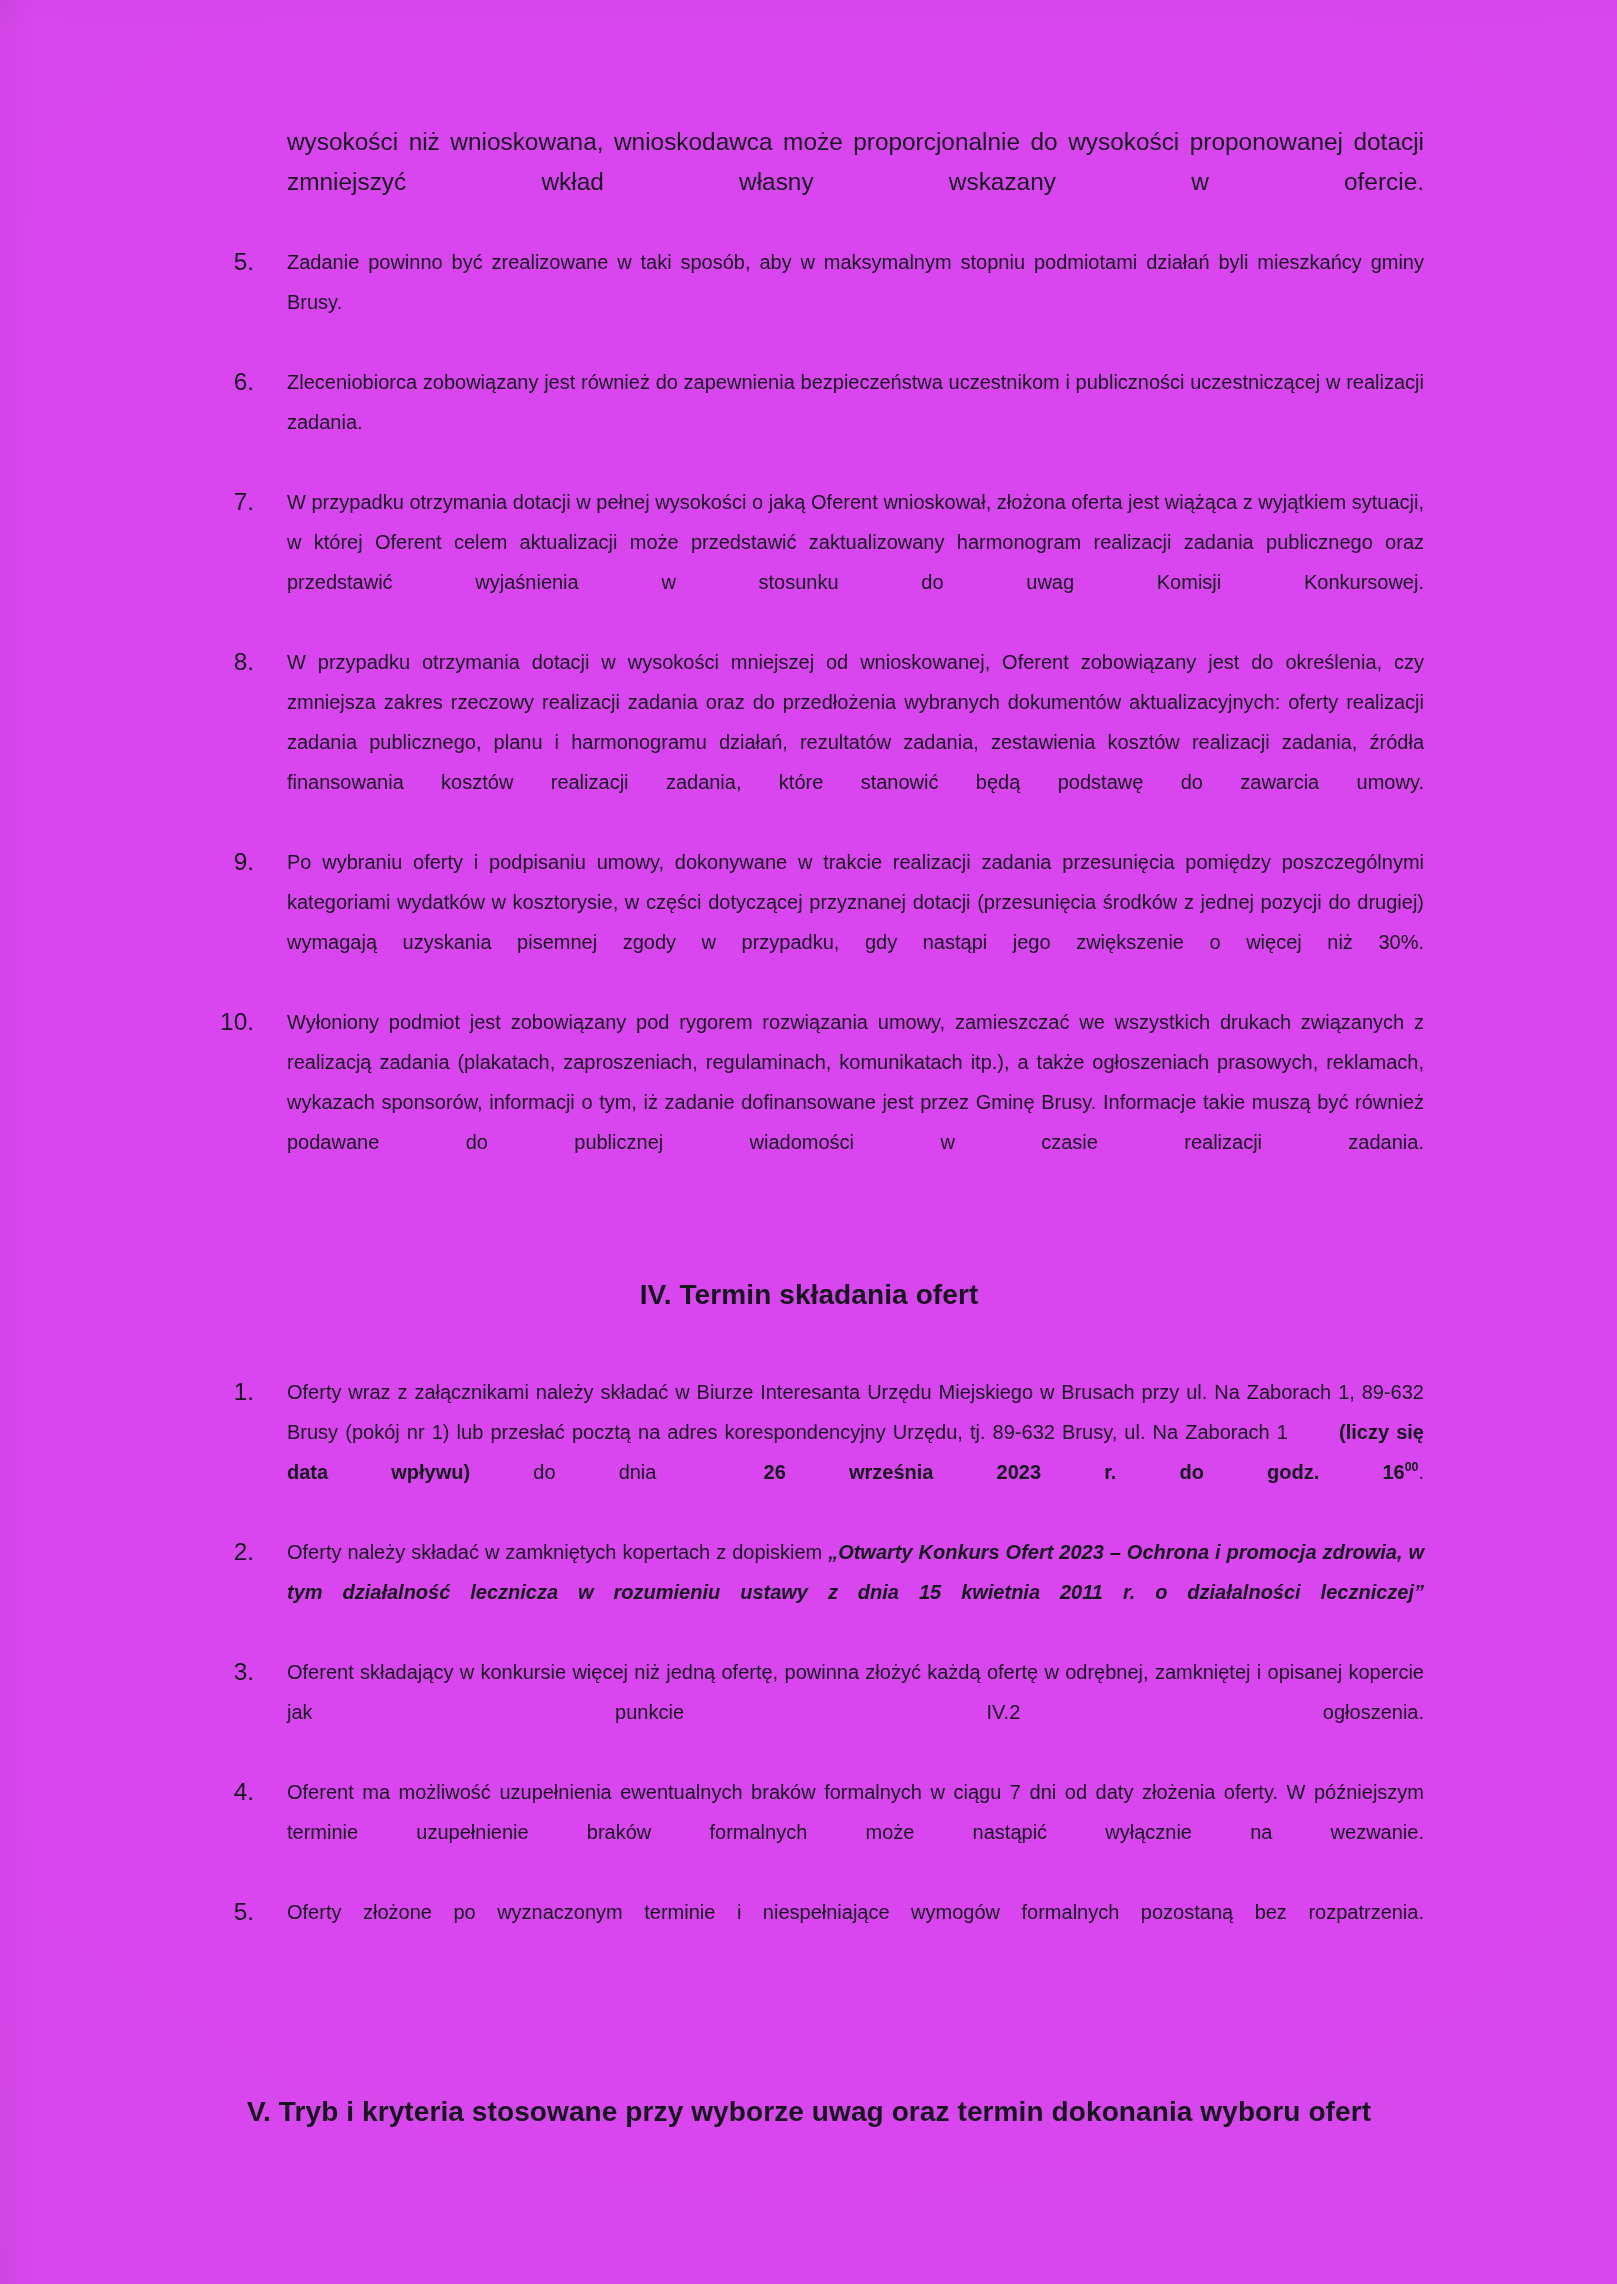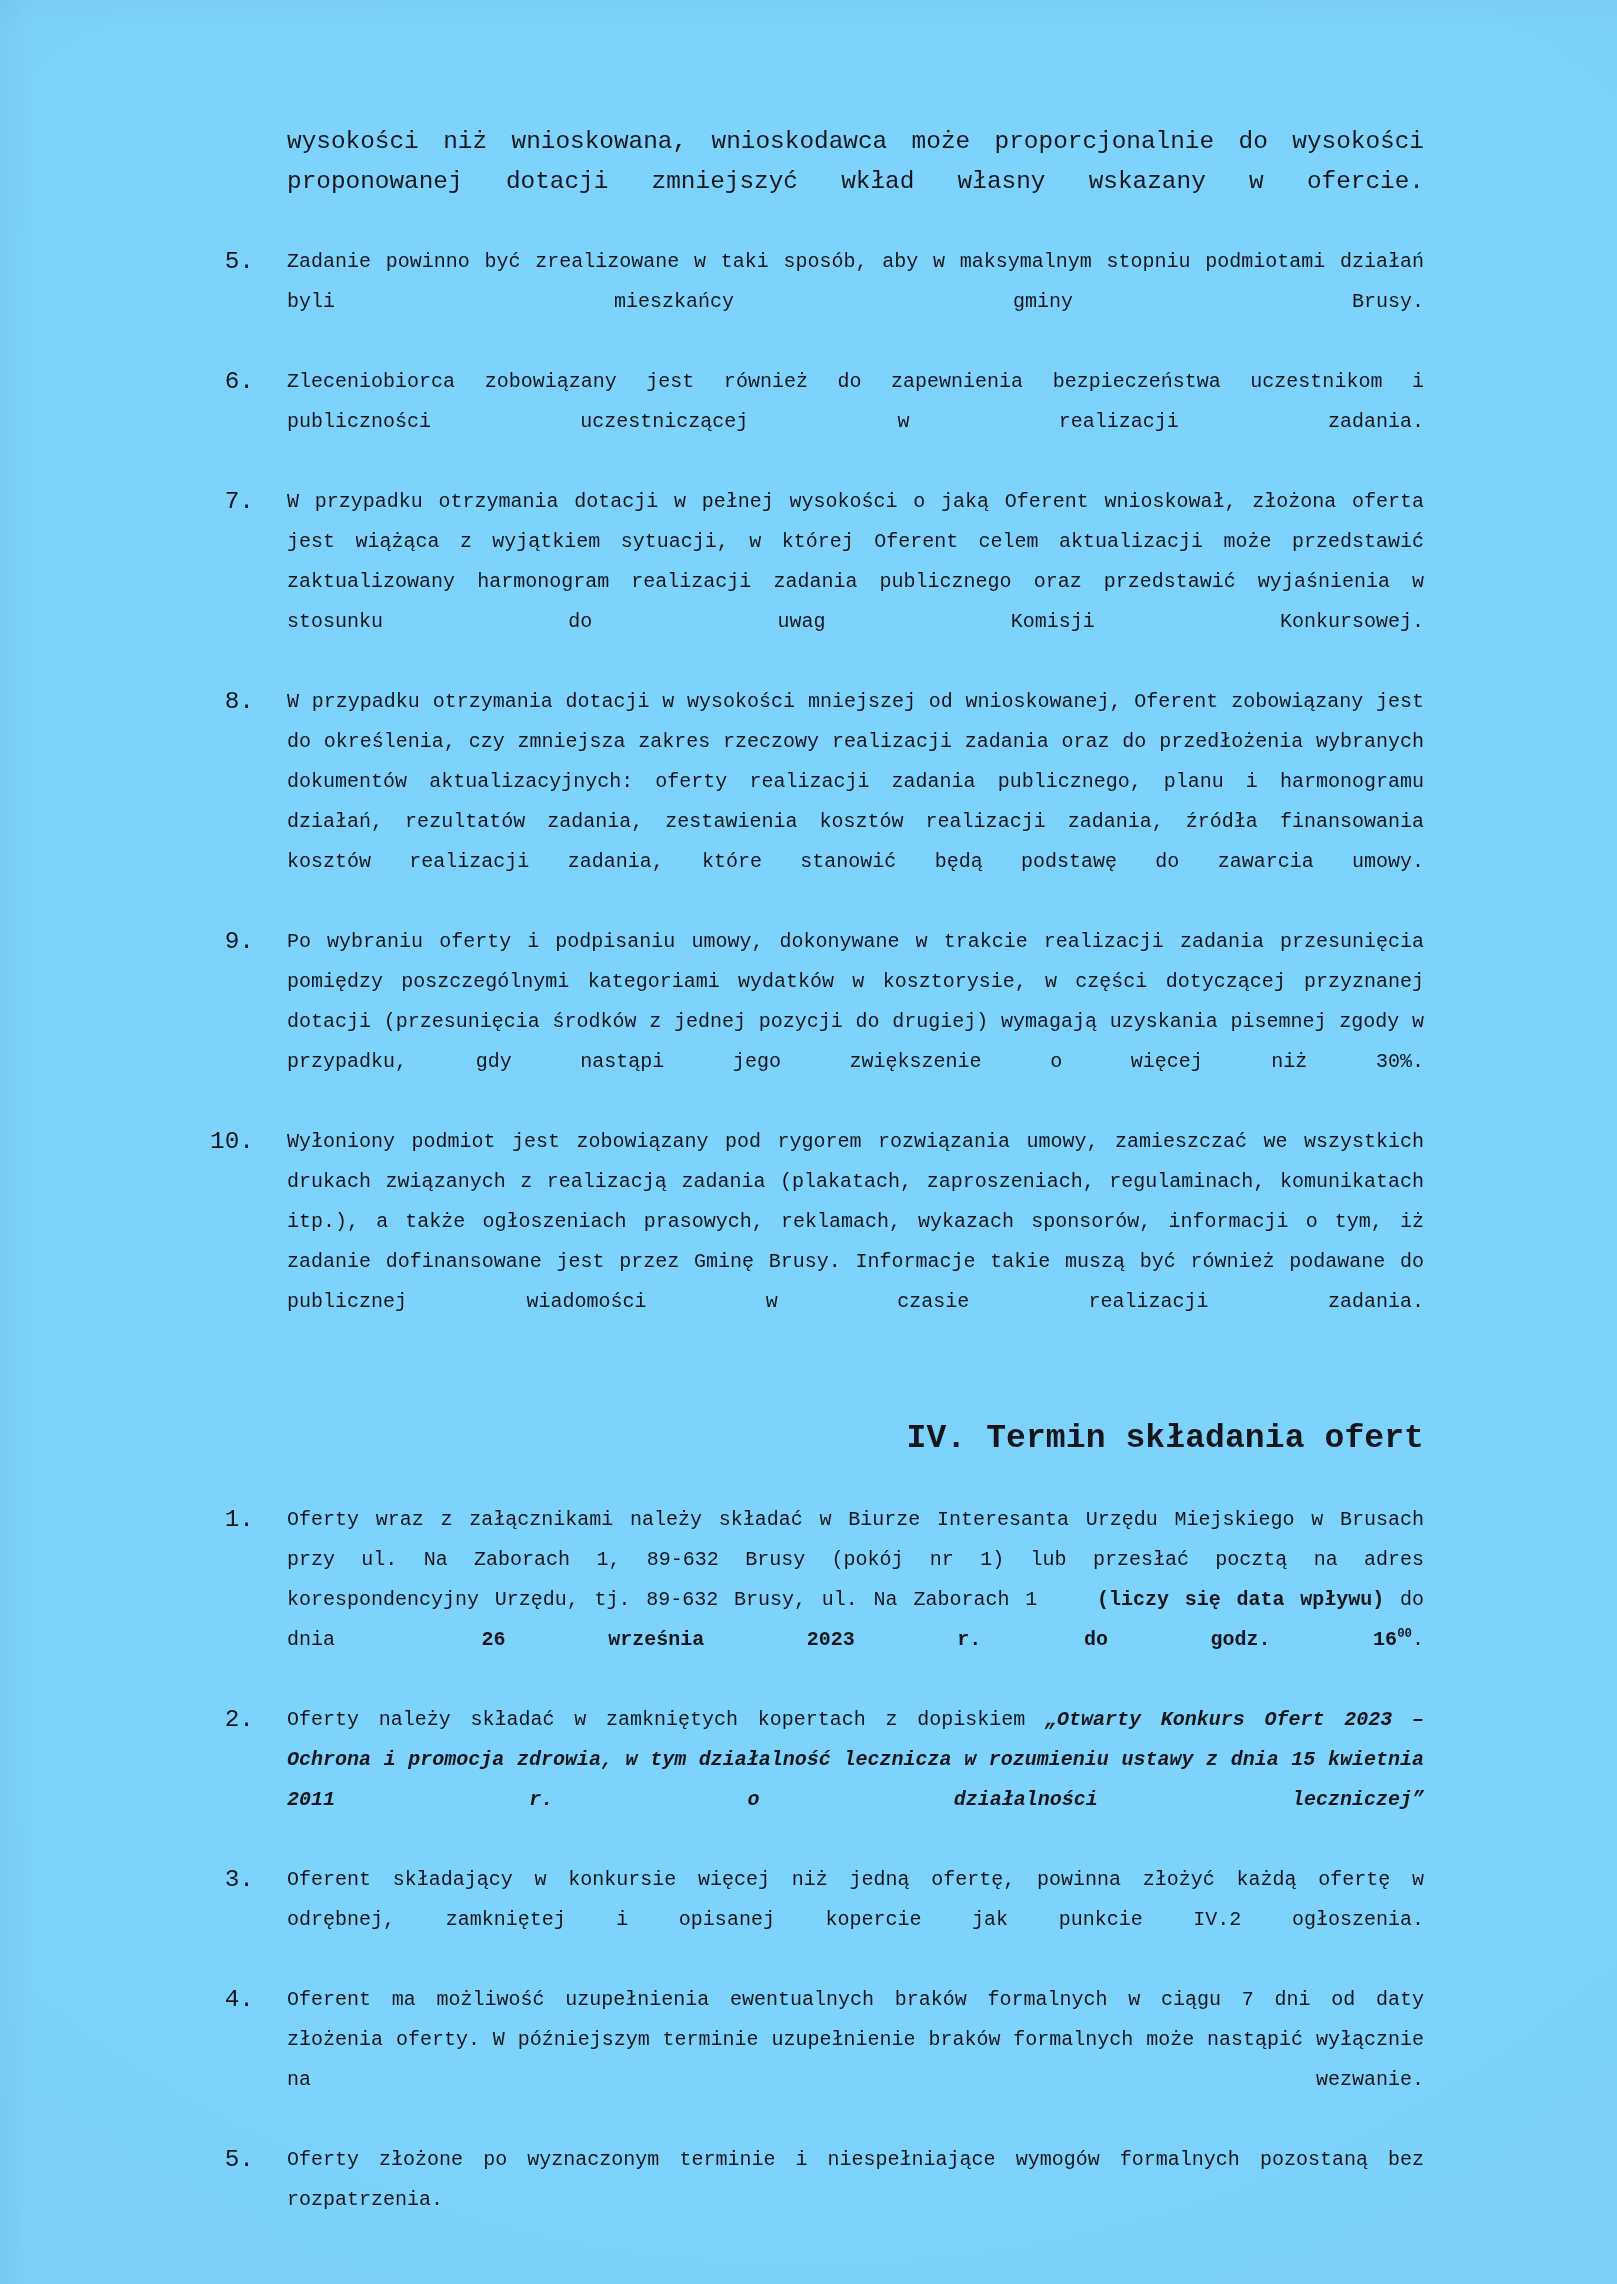--- a/index.html
+++ b/index.html
@@ -5,24 +5,24 @@
 <style>
   html, body {
     margin: 0;
     padding: 0;
     background: #ffffff;
   }
   .page {
     position: relative;
     width: 1617px;
     height: 2284px;
-    background: #7dd3fc;
+    background: #d946ef;
     box-sizing: border-box;
     overflow: hidden;
-    font-family: Liberation Mono, monospace;
+    font-family: Liberation Sans, sans-serif;
     color: #14161c;
   }
   
   .page::before {
     content: "";
     position: absolute;
     inset: 0;
     pointer-events: none;
     background:
       linear-gradient(90deg, rgba(0,0,0,0.035) 0px, rgba(0,0,0,0.0) 34px),
@@ -82,25 +82,25 @@
   
   ol.numlist > li > .txt::after,
   .para::after {
     content: "";
     display: inline-block;
     width: 100%;
   }
 
   
   .section-heading {
-    font-size: 33px;
+    font-size: 28px;
     line-height: 39px;
     font-weight: bold;
-    margin: 0;
-    text-align: right;
+    margin: 16px;
+    text-align: center;
     letter-spacing: 0.1px;
   }
 
   
   .gap-sec-iv   { height: 57px; }
   .gap-after-iv { height: 42px;  }
   .gap-sec-v    { height: 104px; }
 
   
   b.bld      { font-weight: bold; margin-left: 44px; }

